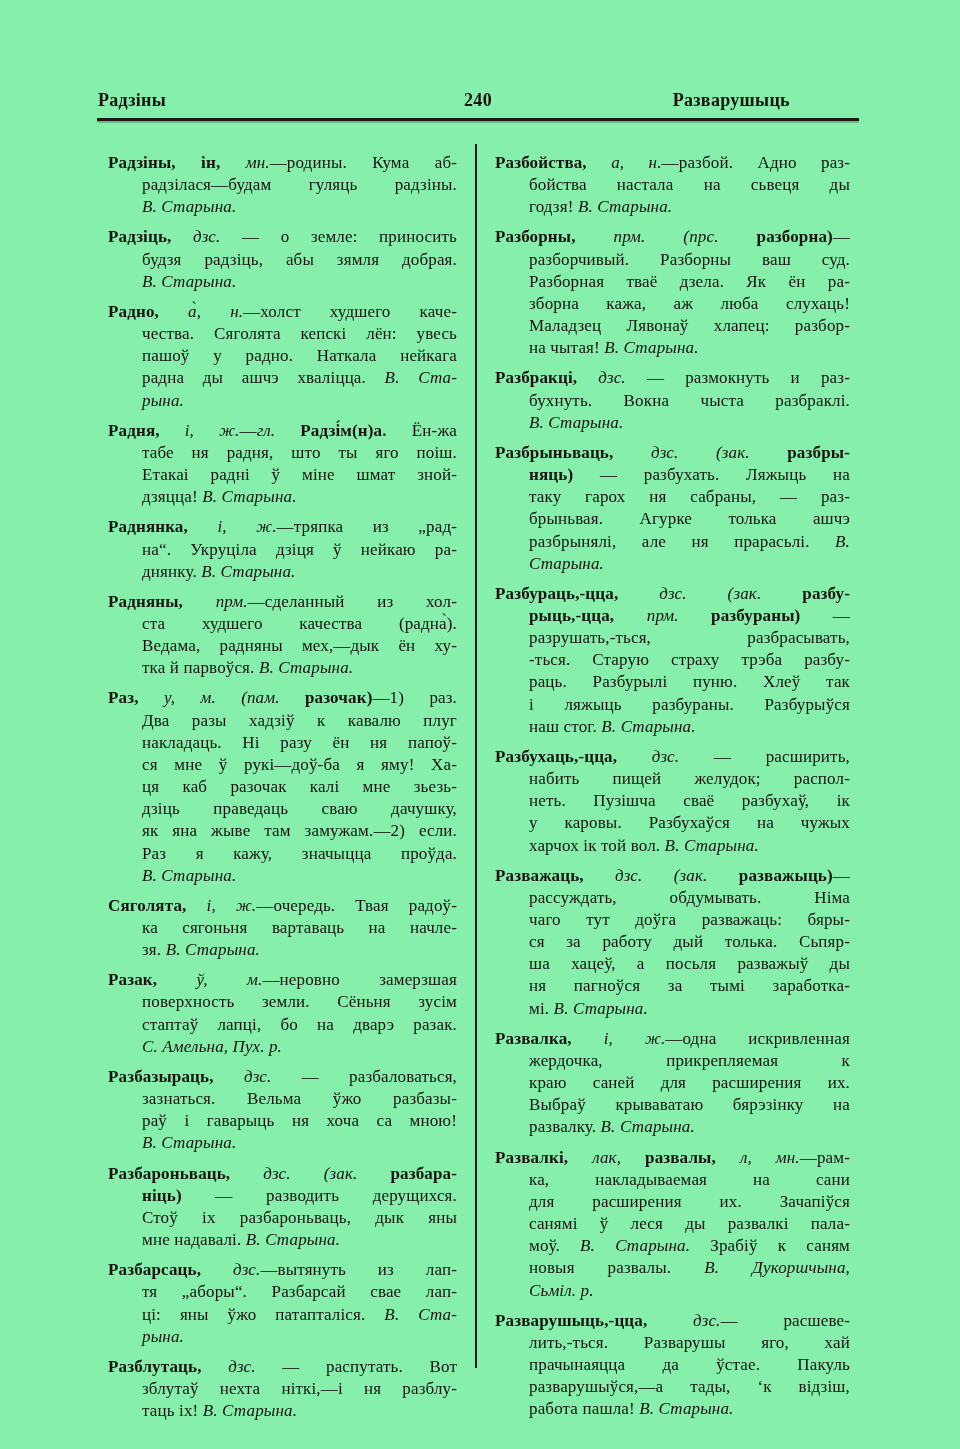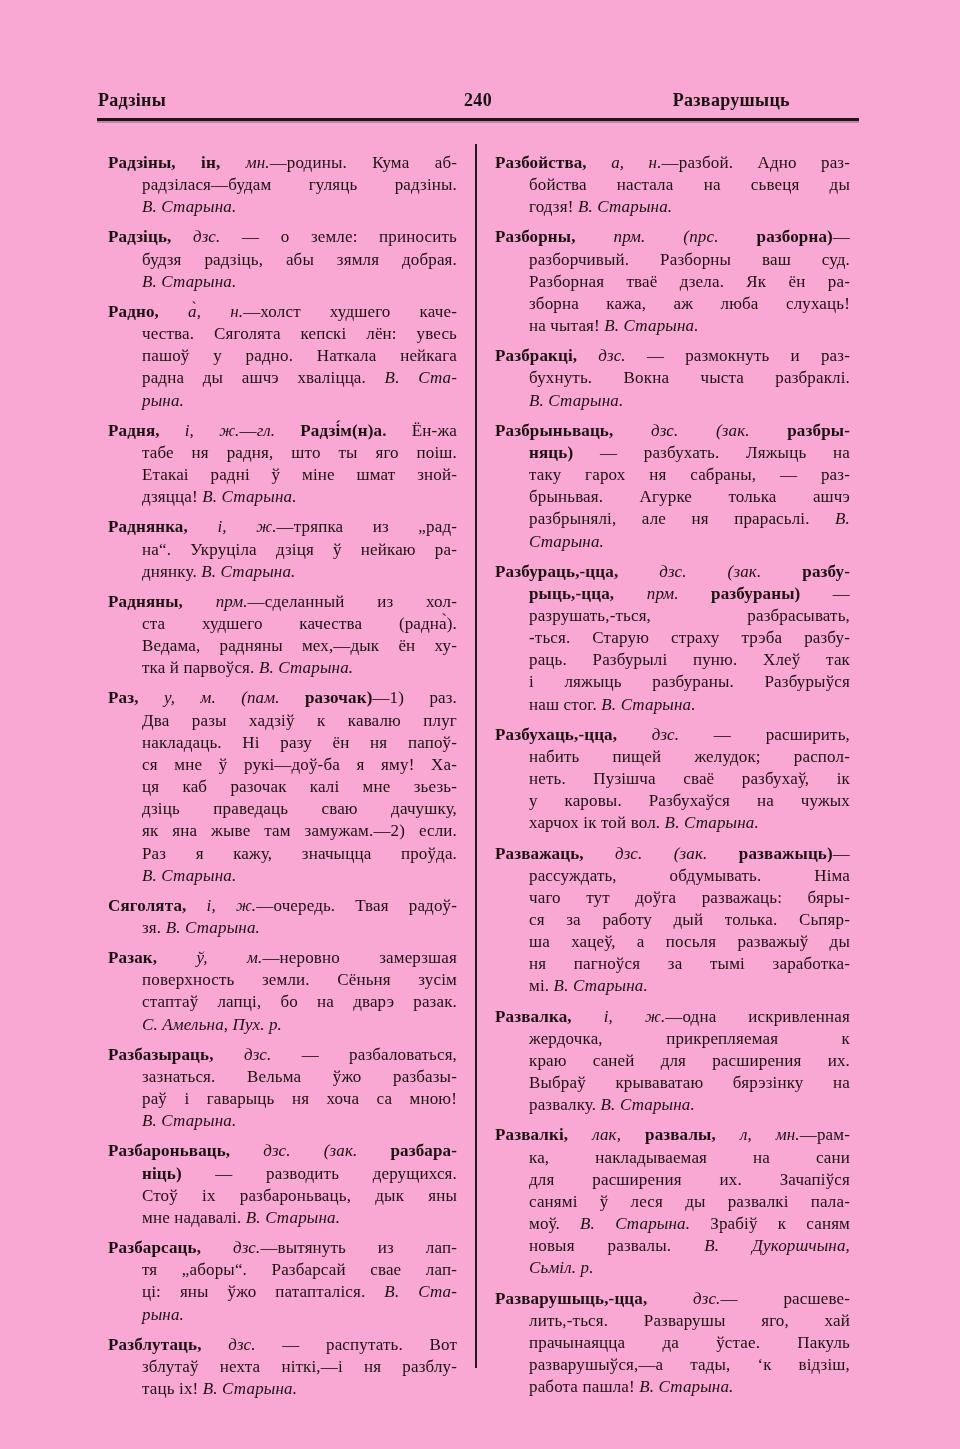--- a/index.html
+++ b/index.html
@@ -1,20 +1,20 @@
 <!DOCTYPE html>
 <html><head>
 <meta charset="utf-8">
 <style>
   html,body { margin:0; padding:0; background:#d8d6d0; }
   .page {
     position:relative;
     width:960px; height:1449px;
     margin:0 auto;
-    background:#f9a8d4;
+    background:#86efac;
     font-family:"Liberation Serif","DejaVu Serif",serif;
     color:#17130f;
     overflow:hidden;
   }
   .header {
     position:absolute; top:90px; left:98px; width:760px;
     display:flex; align-items:baseline;
     font-weight:bold; font-size:18px; letter-spacing:0.3px;
   }
   .header .hw-left  { flex:1; text-align:left; }
@@ -101,20 +101,21 @@
           <div class="line cont"><span class="seg-n">накладаць. Ні разу ён ня папоў-</span></div>
           <div class="line cont"><span class="seg-n">ся мне ў рукі—доў-ба я яму! Ха-</span></div>
           <div class="line cont"><span class="seg-n">ця каб разочак калі мне зьезь-</span></div>
           <div class="line cont"><span class="seg-n">дзіць праведаць сваю дачушку,</span></div>
           <div class="line cont"><span class="seg-n">як яна жыве там замужам.—2) если.</span></div>
           <div class="line cont"><span class="seg-n">Раз я кажу, значыцца проўда.</span></div>
           <div class="line cont noj"><span class="seg-i">В. Старына.</span></div>
         </div>
         <div class="entry">
           <div class="line"><span class="seg-b">Сяголята, </span><span class="seg-i">і, ж.</span><span class="seg-n">—очередь. Твая радоў-</span></div>
+          <div class="line cont"><span class="seg-n">ка сягоньня вартаваць на начле-</span></div>
           <div class="line cont noj"><span class="seg-n">зя. </span><span class="seg-i">В. Старына.</span></div>
         </div>
         <div class="entry">
           <div class="line"><span class="seg-b">Разак, </span><span class="seg-i">ў, м.</span><span class="seg-n">—неровно замерзшая</span></div>
           <div class="line cont"><span class="seg-n">поверхность земли. Сёньня зусім</span></div>
           <div class="line cont"><span class="seg-n">стаптаў лапці, бо на дварэ разак.</span></div>
           <div class="line cont noj"><span class="seg-i">С. Амельна, Пух. р.</span></div>
         </div>
         <div class="entry">
           <div class="line"><span class="seg-b">Разбазыраць, </span><span class="seg-i">дзс.</span><span class="seg-n"> — разбаловаться,</span></div>
@@ -145,20 +146,21 @@
         <div class="entry">
           <div class="line"><span class="seg-b">Разбойства, </span><span class="seg-i">а, н.</span><span class="seg-n">—разбой. Адно раз-</span></div>
           <div class="line cont"><span class="seg-n">бойства настала на сьвеця ды</span></div>
           <div class="line cont noj"><span class="seg-n">годзя! </span><span class="seg-i">В. Старына.</span></div>
         </div>
         <div class="entry">
           <div class="line"><span class="seg-b">Разборны, </span><span class="seg-i">прм. (прс.</span><span class="seg-n"> </span><span class="seg-b">разборна)</span><span class="seg-n">—</span></div>
           <div class="line cont"><span class="seg-n">разборчивый. Разборны ваш суд.</span></div>
           <div class="line cont"><span class="seg-n">Разборная тваё дзела. Як ён ра-</span></div>
           <div class="line cont"><span class="seg-n">зборна кажа, аж люба слухаць!</span></div>
+          <div class="line cont"><span class="seg-n">Маладзец Лявонаў хлапец: разбор-</span></div>
           <div class="line cont noj"><span class="seg-n">на чытая! </span><span class="seg-i">В. Старына.</span></div>
         </div>
         <div class="entry">
           <div class="line"><span class="seg-b">Разбракці, </span><span class="seg-i">дзс.</span><span class="seg-n"> — размокнуть и раз-</span></div>
           <div class="line cont"><span class="seg-n">бухнуть. Вокна чыста разбраклі.</span></div>
           <div class="line cont noj"><span class="seg-i">В. Старына.</span></div>
         </div>
         <div class="entry">
           <div class="line"><span class="seg-b">Разбрыньваць, </span><span class="seg-i">дзс. (зак.</span><span class="seg-n"> </span><span class="seg-b">разбры-</span></div>
           <div class="line cont"><span class="seg-b">няць)</span><span class="seg-n"> — разбухать. Ляжыць на</span></div>

